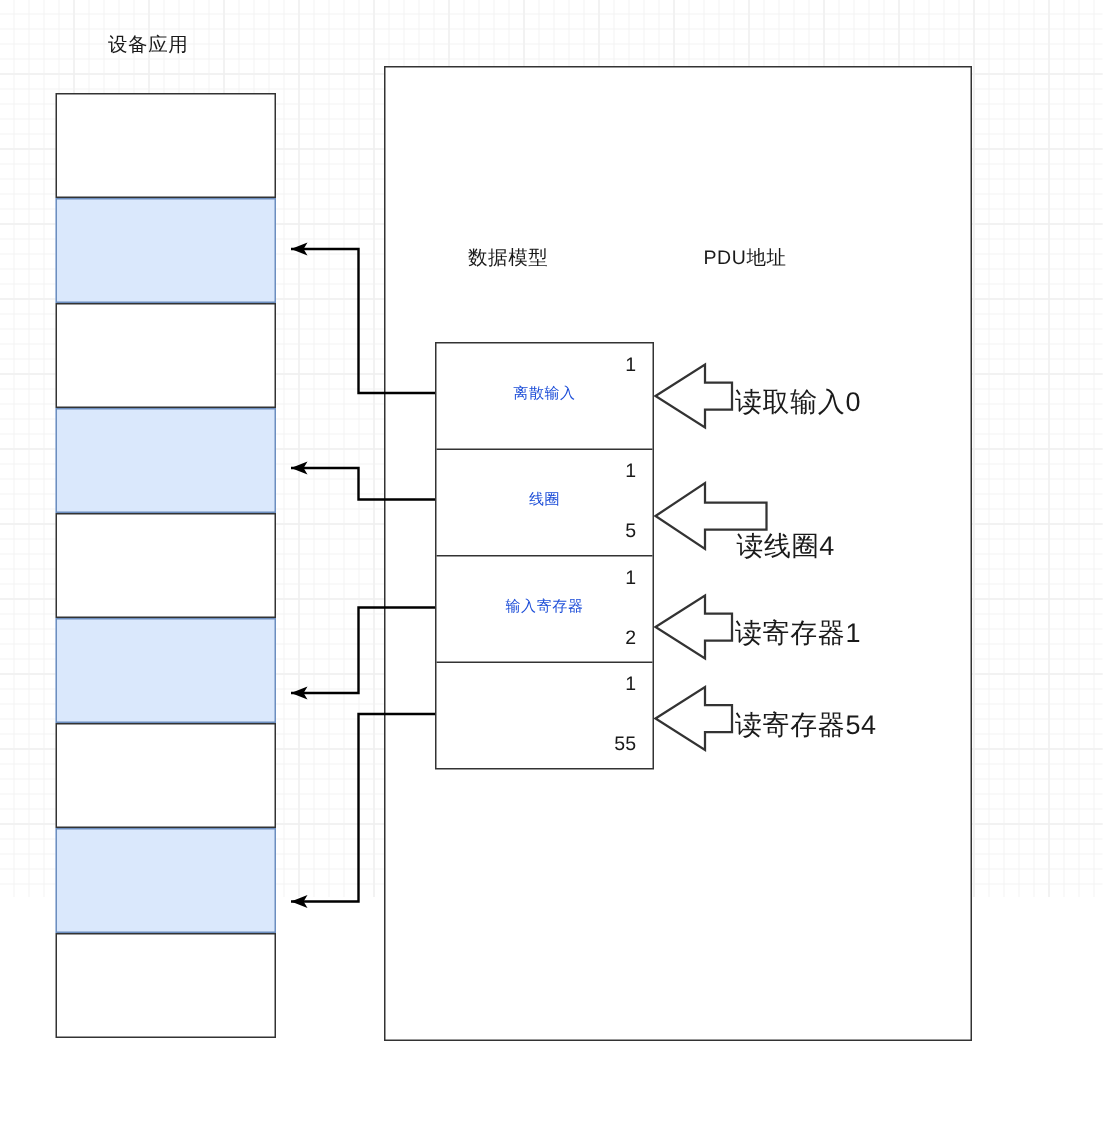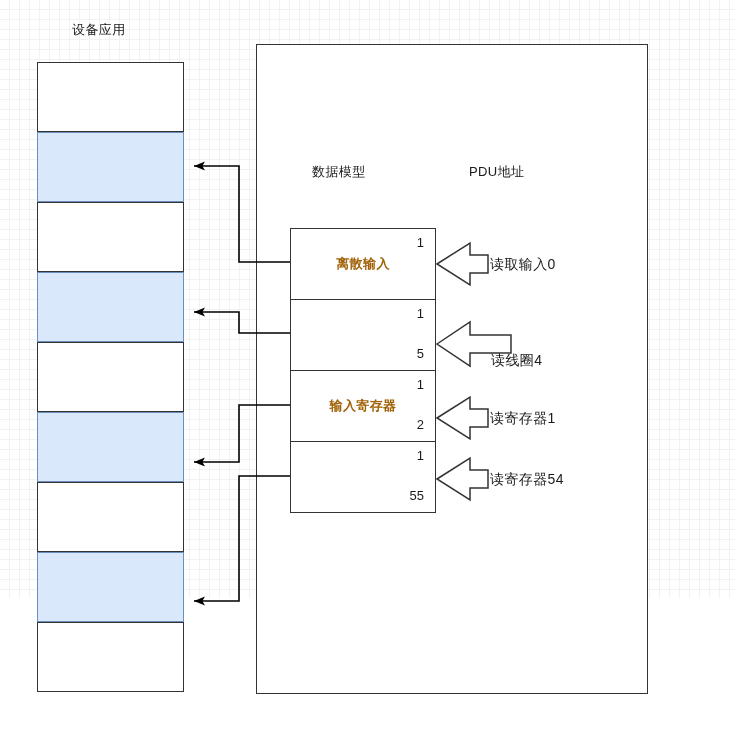--- a/index.html
+++ b/index.html
@@ -63,37 +63,36 @@
     box-sizing:border-box;
     position:absolute;
     left:0;right:0;
     border-bottom:1.6px solid #333333;
   }
   .dmrow.last{border-bottom:none;}
   .dmlabel{
     position:absolute;
     left:0;right:0;
     text-align:center;
-    font-size:13px;color:#a16207;white-space:nowrap;
+    font-size:10px;color:#1d4ed8;white-space:nowrap;
     letter-spacing:0.4px;
-    font-weight:bold;
   }
   .dmnum{
     position:absolute;
     right:11px;
     font-size:13px;color:#1a1a1a;
     text-align:right;white-space:nowrap;
   }
 
   
   #overlay{position:absolute;left:0;top:0;width:735px;height:750px;}
 
   
   .arrowcap{
-    font-size:14px;color:#1a1a1a;white-space:nowrap;
+    font-size:18px;color:#1a1a1a;white-space:nowrap;
     letter-spacing:0.4px;
   }
 </style>
 </head>
 <body>
 
 <div id="canvas">
 
   <div class="abs title" style="left:72px;top:21px;">设备应用</div>
 
@@ -115,20 +114,21 @@
   <div class="abs dmbox" style="left:290px;top:228px;width:146px;height:285px;">
 
     <div class="dmrow" style="top:0px;height:71px;">
       <div class="dmnum" style="top:6px;">1</div>
       <div class="dmlabel" style="top:26px;">离散输入</div>
       <div class="dmnum" style="top:46px;"></div>
     </div>
 
     <div class="dmrow" style="top:71px;height:71px;">
       <div class="dmnum" style="top:6px;">1</div>
+      <div class="dmlabel" style="top:26px;">线圈</div>
       <div class="dmnum" style="top:46px;">5</div>
     </div>
 
     <div class="dmrow" style="top:142px;height:71px;">
       <div class="dmnum" style="top:6px;">1</div>
       <div class="dmlabel" style="top:26px;">输入寄存器</div>
       <div class="dmnum" style="top:46px;">2</div>
     </div>
 
     <div class="dmrow last" style="top:213px;height:72px;">

